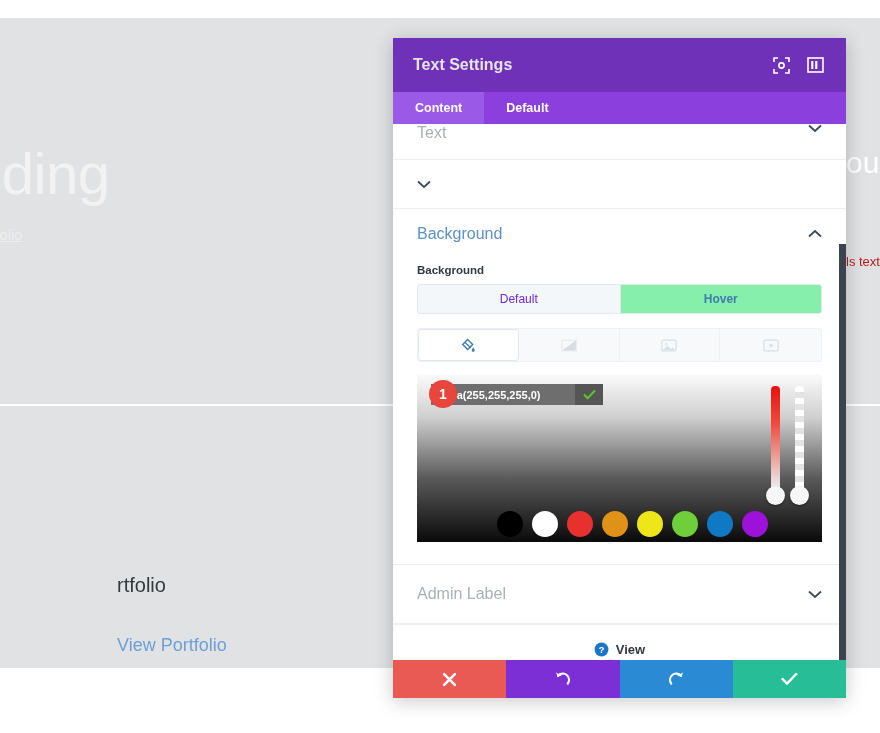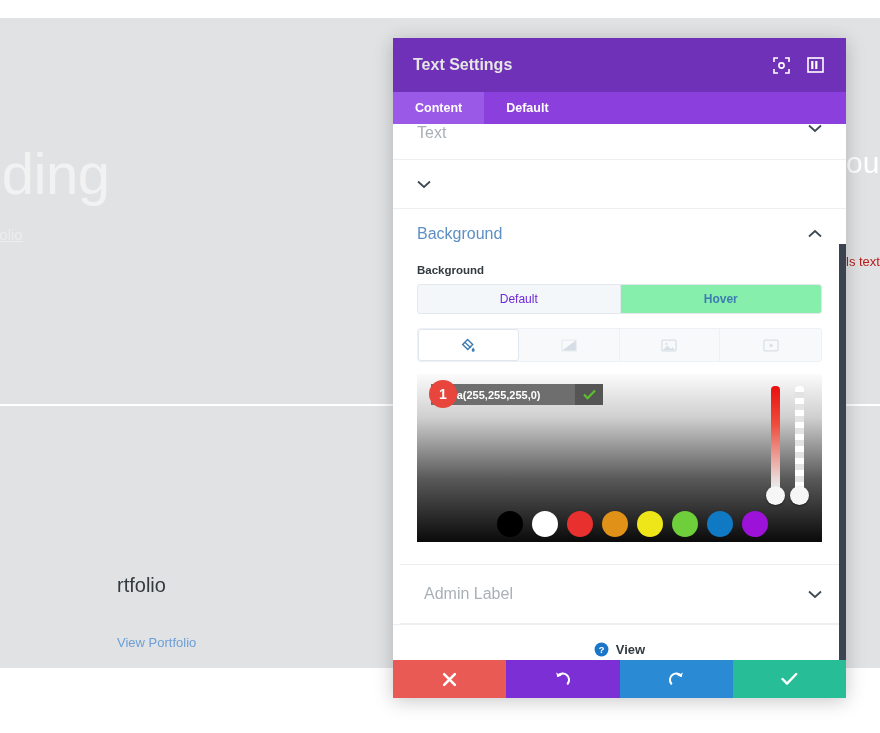--- a/index.html
+++ b/index.html
@@ -77,21 +77,21 @@
     position: absolute;
     left: 117px;
     top: 574px;
     font-size: 20px;
     color: #333a3f;
   }
   .card-link {
     position: absolute;
     left: 117px;
     top: 635px;
-    font-size: 13px;
+    font-size: 18px;
     color: #6cא;
     color: #6c9fd8;
   }
 
   
   #modal {
     position: absolute;
     left: 393px;
     top: 38px;
     width: 453px;
@@ -495,21 +495,21 @@
             <div class="swatch" style="background:#e09118"></div>
             <div class="swatch" style="background:#efe61a"></div>
             <div class="swatch" style="background:#6ecf3a"></div>
             <div class="swatch" style="background:#1079c4"></div>
             <div class="swatch" style="background:#9c12d8"></div>
           </div>
 
         </div>
       </div>
 
-      <div class="acc-row" style="margin-top:22px;border-top:1px solid #eceef0;height:60px;margin-left:7px;">
+      <div class="acc-row" style="margin-top:22px;border-top:1px solid #eceef0;height:60px;">
         <div class="acc-label">Admin Label</div>
         <svg class="chev" viewBox="0 0 14 9">
           <path d="M1 1.5L7 7 13 1.5" fill="none" stroke="#3d4852" stroke-width="1.7"></path>
         </svg>
       </div>
 
       <div class="help-row">
         <svg width="15" height="15" viewBox="0 0 16 16">
           <circle cx="8" cy="8" r="7.4" fill="#1b76c9"></circle>
           <text x="8" y="11.6" font-size="10" font-weight="bold" fill="#ffffff" text-anchor="middle" font-family="Liberation Sans, sans-serif">?</text>

